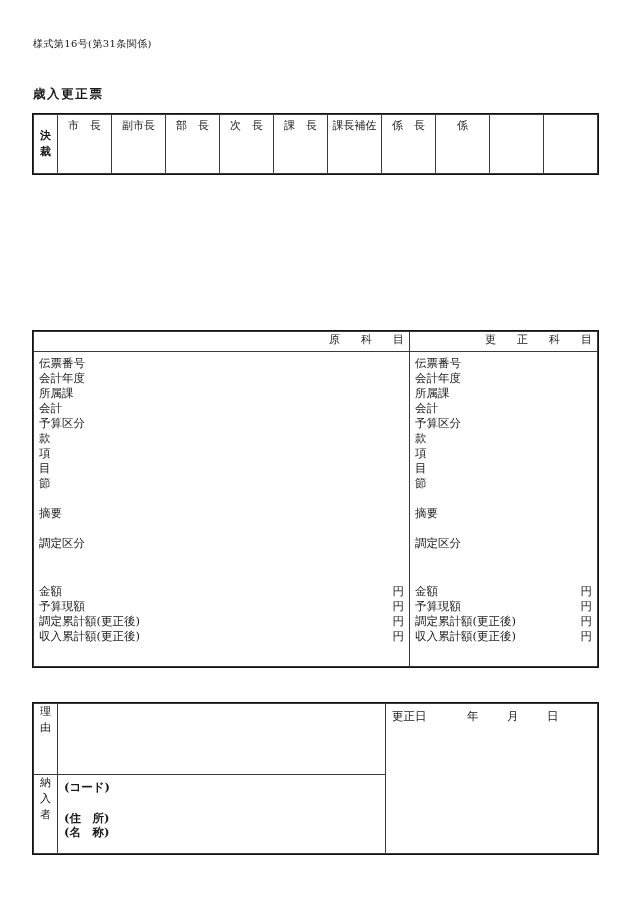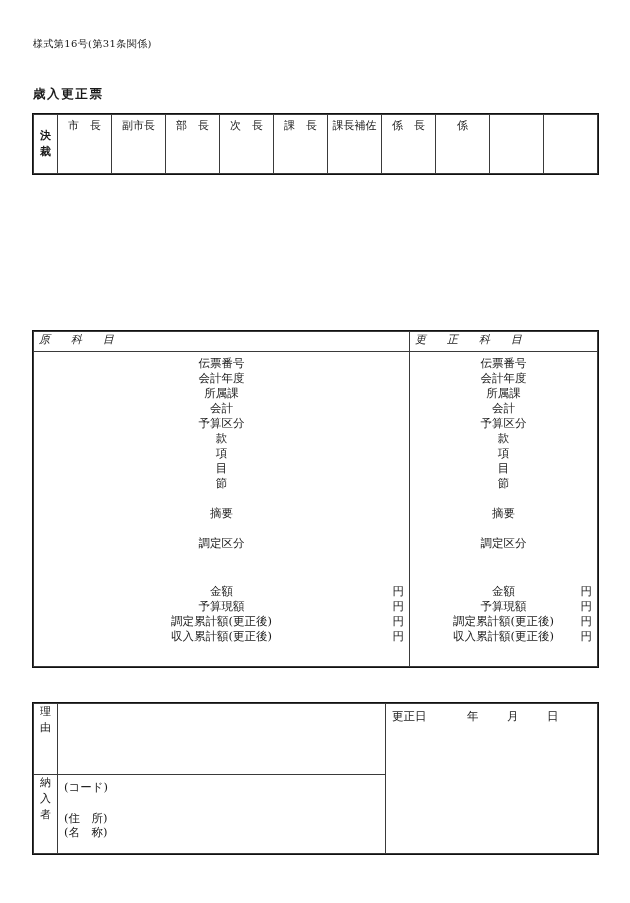--- a/index.html
+++ b/index.html
@@ -126,38 +126,36 @@
   }
   .date-line .dlabel { display: inline-block; }
   .date-line .y { display: inline-block; width: 44px; text-align: right; }
   .date-line .m { display: inline-block; width: 38px; text-align: right; }
   .date-line .d { display: inline-block; width: 38px; text-align: right; }
 
   .blank-top-right { height: 34px; }
 
   .sec-head {
     height: 19px;
-    text-align: left;
+    text-align: right;
     vertical-align: middle;
     font-size: 11.5px;
     letter-spacing: 5px;
     padding-left: 5px !important;
-    font-style: italic;
   }
 
   .field-body {
     height: 314px;
     padding: 0 !important;
     vertical-align: top;
   }
   .field-inner {
     position: relative;
     height: 100%;
     width: 100%;
-    text-align: center;
   }
   .field-row {
     position: absolute;
     left: 5px;
     right: 5px;
     font-size: 11.5px;
     line-height: 15px;
     white-space: nowrap;
   }
   .field-row .amt-unit {
@@ -181,21 +179,21 @@
   }
   .btm-label .vlabel {
     display: block;
     font-size: 11px;
     line-height: 1.45;
     word-break: break-all;
     padding: 0 2px;
     text-align: center;
   }
   .reason-cell { height: 70px; }
-  .payer-cell  { height: 78px; padding: 0 !important; }
+  .payer-cell  { height: 78px; padding: 0 !important; font-weight: bold; }
   .payer-inner { position: relative; height: 100%; }
   .payer-row {
     position: absolute;
     left: 6px;
     font-size: 11.5px;
     line-height: 15px;
     white-space: nowrap;
   }
   .kousei-cell {
     width: 211px;

